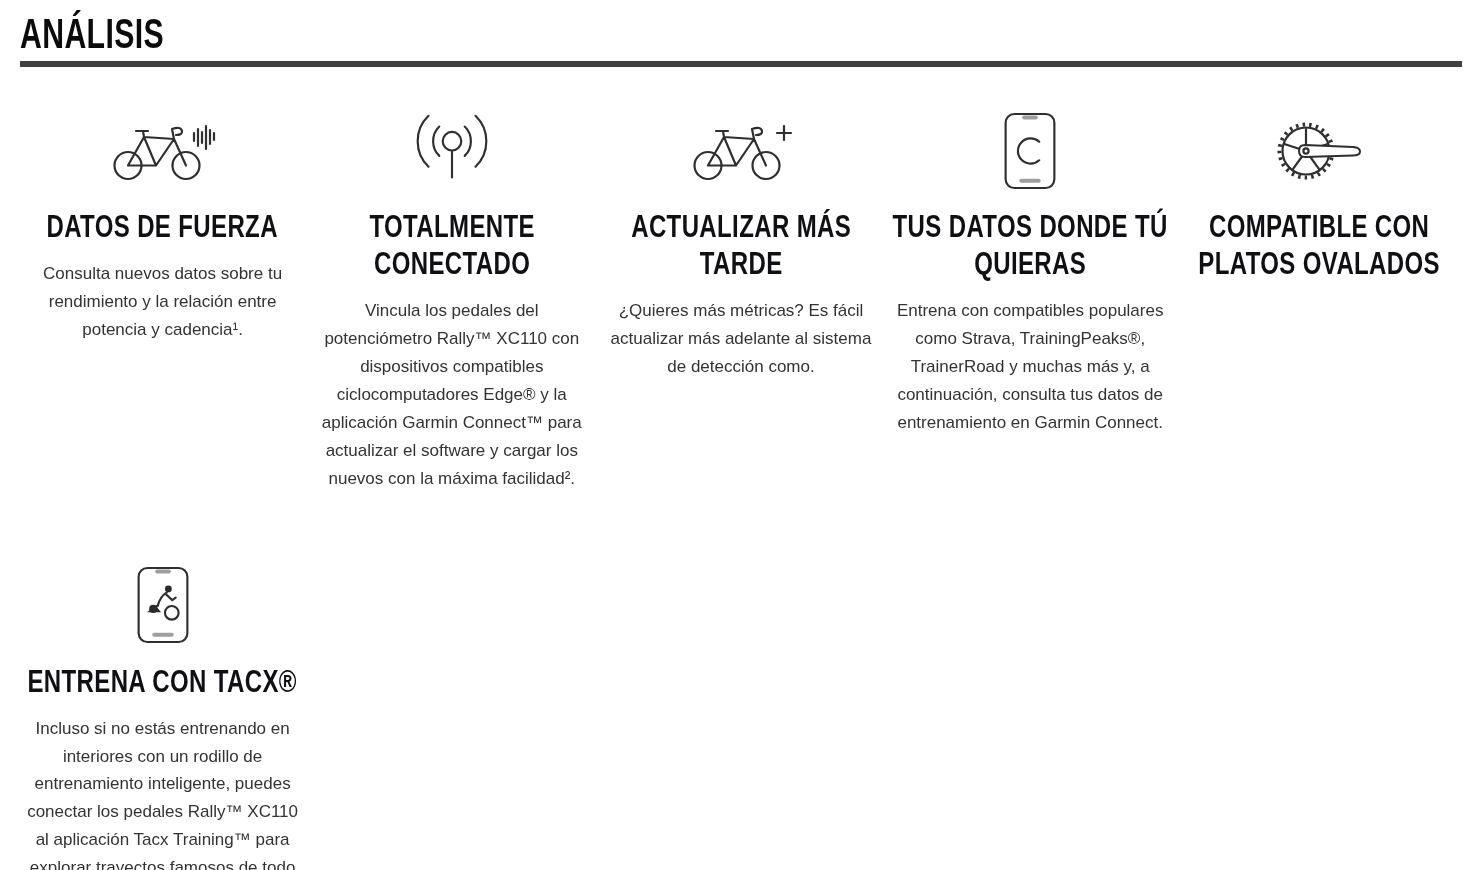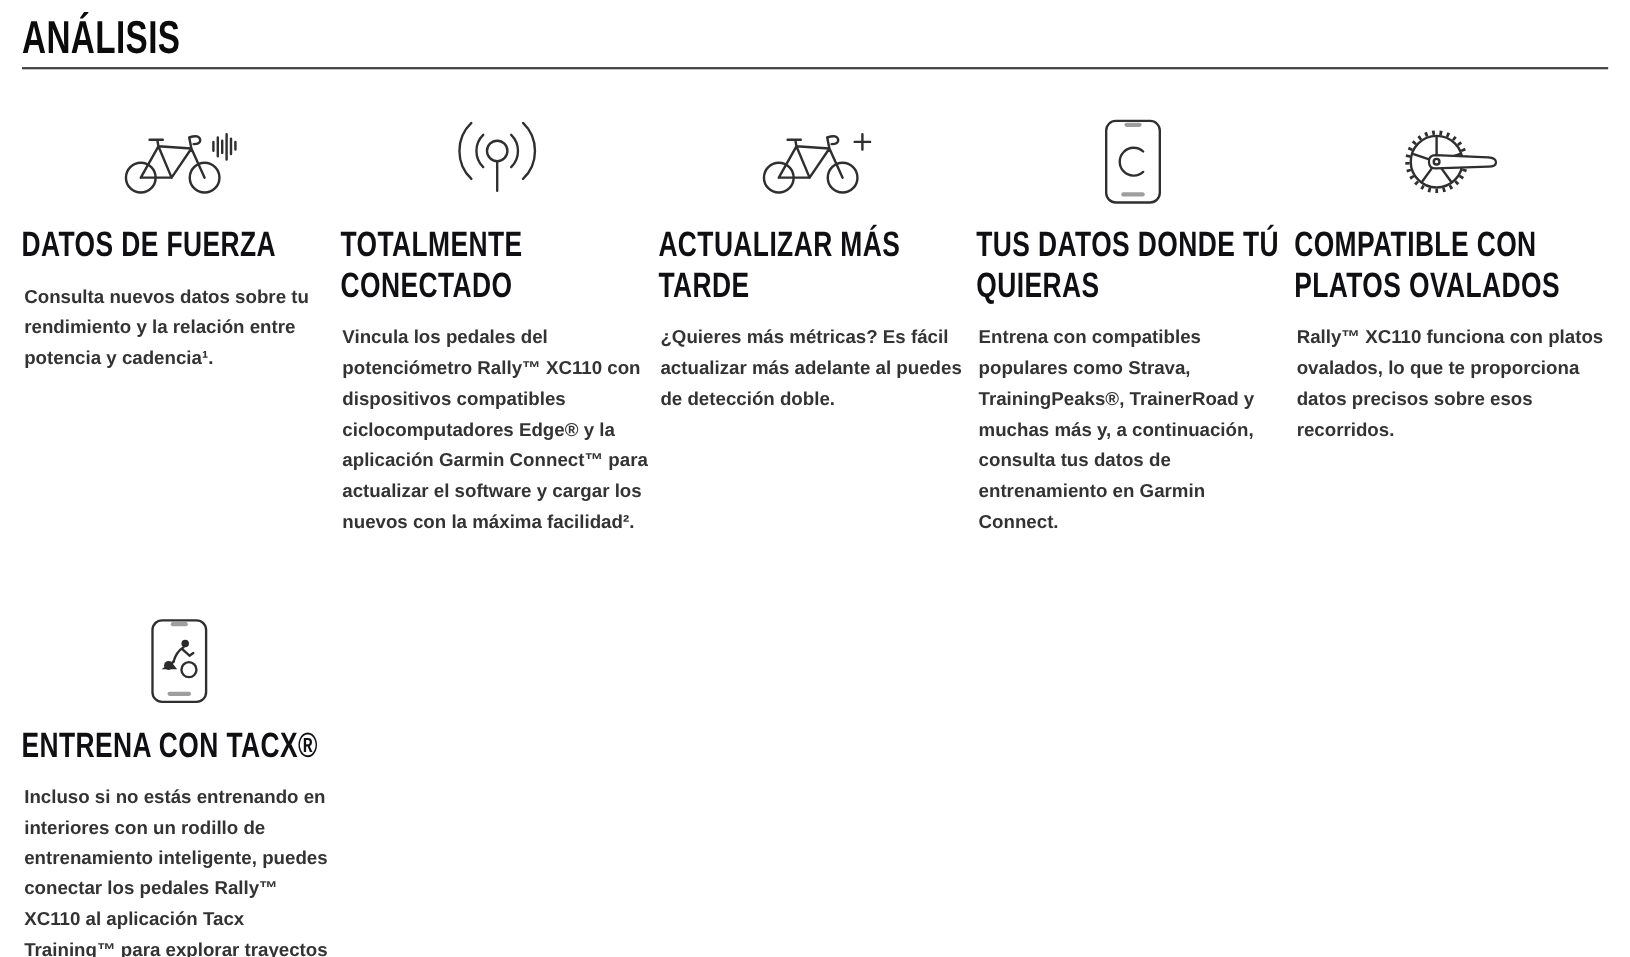--- a/index.html
+++ b/index.html
@@ -11,42 +11,42 @@
     font-family: "Liberation Sans", "DejaVu Sans", sans-serif;
     color: #333;
     overflow: hidden;
   }
   .container {
     width: 1482px;
     padding: 0 20px;
   }
   .section-header {
     padding-top: 8px;
-    border-bottom: 2px solid #404040;
+    border-bottom: 6px solid #404040;
     padding-bottom: 2px;
   }
   .section-title {
     margin: 0;
     font-size: 42px;
     font-weight: 700;
     line-height: 1.22;
     color: #0b0b0b;
     letter-spacing: 0.5px;
     white-space: nowrap;
     transform: scaleX(0.72);
     transform-origin: left center;
   }
   .features {
     margin-top: 31px;
     display: grid;
     grid-template-columns: repeat(5, 1fr);
     column-gap: 4px;
     row-gap: 60px;
   }
-  .feature { }
+  .feature { text-align: center; }
   .icon-wrap {
     height: 105px;
     display: flex;
     align-items: center;
     justify-content: center;
   }
   .icon-wrap svg { display: block; }
   .feature-title {
     margin: 5px 0 0 -16.67%;
     width: 133.34%;
@@ -58,21 +58,20 @@
     transform: scaleX(0.75);
     transform-origin: center top;
   }
   .feature-body {
     margin: 15px auto 0;
     max-width: 290px;
     padding: 0 2px;
     font-size: 17px;
     line-height: 1.64;
     color: #333;
-    font-weight: bold;
   }
   .stroke {
     fill: none;
     stroke: #2f2f2f;
     stroke-width: 2.2;
     stroke-linecap: round;
     stroke-linejoin: round;
   }
   .fill { fill: #2b2b2b; stroke: none; }
   .gray-fill { fill: #9e9e9e; stroke: none; }
@@ -120,21 +119,21 @@
     <div class="feature">
       <div class="icon-wrap">
         <svg width="108" height="62" viewBox="0 0 108 62">
           <circle class="stroke" cx="21" cy="45.5" r="13.5"></circle>
           <circle class="stroke" cx="79" cy="45.5" r="13.5"></circle>
           <path class="stroke" d="M21,45.5 L49,45.5 M21,45.5 L37,17 L49,45.5 M37,17 L67,19 L49,45.5 M67,19 L79,45.5 M67,19 L65,9 M65,9 q9,-3 10,2 q0.5,4 -6,4 M29,11 L41,11 M36,11 L37,17"></path>
           <path class="stroke" d="M97,6 V20 M90,13 H104"></path>
         </svg>
       </div>
       <h3 class="feature-title">ACTUALIZAR MÁS TARDE</h3>
-      <p class="feature-body">¿Quieres más métricas? Es fácil actualizar más adelante al puedes de detección doble.</p>
+      <p class="feature-body">¿Quieres más métricas? Es fácil actualizar más adelante al sistema de detección como.</p>
     </div>
 
     <div class="feature">
       <div class="icon-wrap">
         <svg width="56" height="78" viewBox="0 0 56 80">
           <rect class="stroke" x="3" y="2" width="50" height="76" rx="9" stroke-width="2.4"></rect>
           <rect class="gray-fill" x="20" y="3.6" width="16" height="4" rx="2"></rect>
           <rect class="gray-fill" x="17" y="68.5" width="22" height="4" rx="2"></rect>
           <path class="stroke" stroke-width="2.4" d="M37.5,30.5 A13,13 0 1 0 37.5,49.5"></path>
         </svg>
@@ -147,21 +146,20 @@
       <div class="icon-wrap">
         <svg width="92" height="64" viewBox="0 0 92 64">
           <circle cx="33" cy="32" r="26.5" fill="none" stroke="#2f2f2f" stroke-width="4" stroke-dasharray="2.5 4.2"></circle>
           <circle class="stroke" cx="33" cy="32" r="23.5" stroke-width="2"></circle>
           <path class="stroke" stroke-width="2" d="M33,27 L33,10 M37.8,30.5 L53.9,25.2 M35.9,36 L45.9,49.8 M30.1,36 L20.1,49.8 M28.2,30.5 L12.1,25.2"></path>
           <path class="white-fill" d="M32,26 L80,28 Q87,28.5 87,32.5 Q87,36.5 80,36.5 L32,38 Q26,38 26,32 Q26,26 32,26 Z"></path>
           <circle class="stroke" cx="33" cy="32" r="2.6" stroke-width="2"></circle>
         </svg>
       </div>
       <h3 class="feature-title">COMPATIBLE CON PLATOS OVALADOS</h3>
-      <p class="feature-body">Rally™ XC110 funciona con platos ovalados, lo que te proporciona datos precisos sobre esos recorridos.</p>
     </div>
 
     <div class="feature">
       <div class="icon-wrap">
         <svg width="56" height="78" viewBox="0 0 56 80">
           <rect class="stroke" x="3" y="2" width="50" height="76" rx="9" stroke-width="2.4"></rect>
           <rect class="gray-fill" x="20" y="3.6" width="16" height="4" rx="2"></rect>
           <rect class="gray-fill" x="17" y="68.5" width="22" height="4" rx="2"></rect>
           <circle class="stroke" cx="37" cy="48" r="7" stroke-width="2.2"></circle>
           <circle class="fill" cx="33.5" cy="23.5" r="3.5"></circle>

